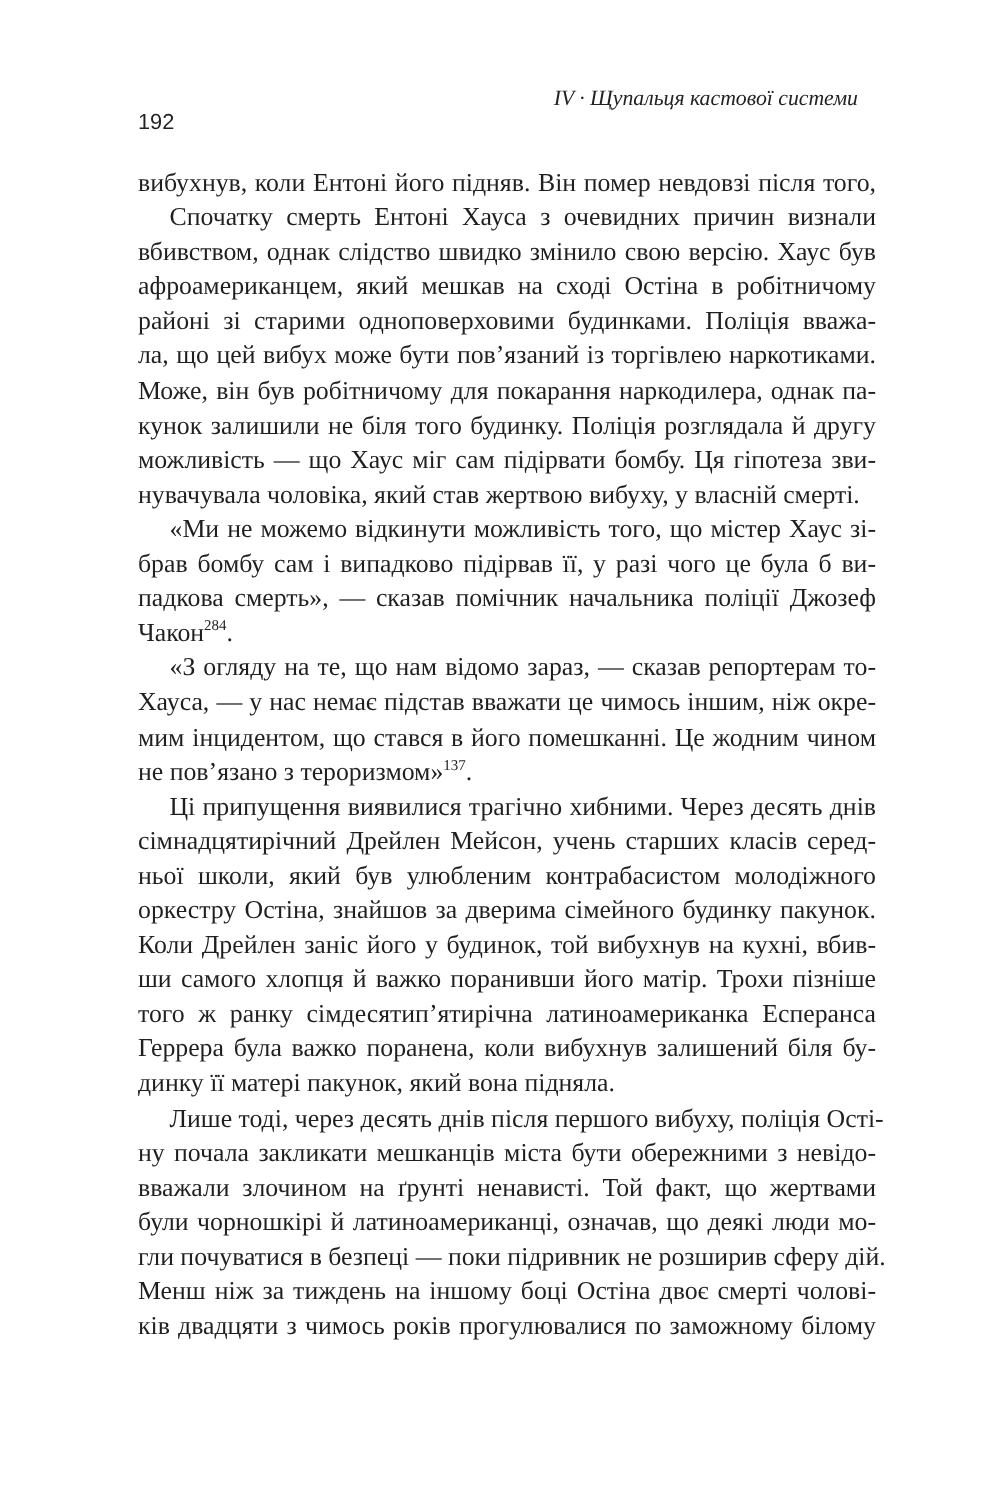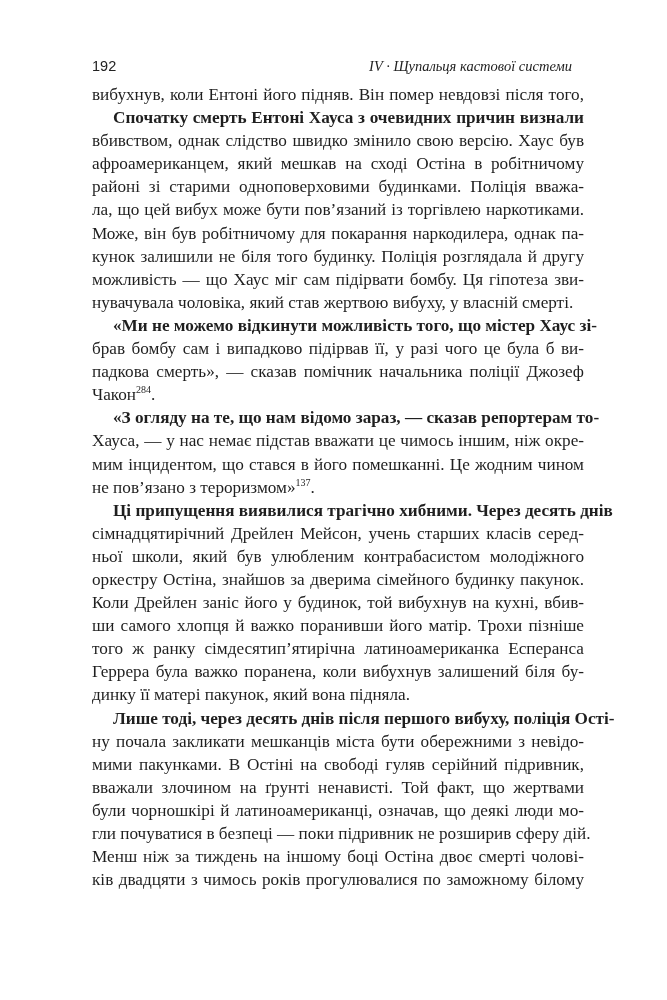--- a/index.html
+++ b/index.html
@@ -27,53 +27,52 @@
     right: 83px;
     top: 58px;
     height: 22px;
     font-family: "Liberation Sans", "DejaVu Sans", sans-serif;
     font-size: 14.5px;
     color: #222;
   }
   .page-number {
     position: absolute;
     left: 0;
-    top: 0;
+    top: 16px;
   }
   .chapter-title {
     position: absolute;
     right: 12px;
     top: 0;
     font-style: italic;
     white-space: nowrap;
     font-family: Liberation Serif, serif;
   }
   .body-text {
     position: absolute;
     left: 92px;
-    top: 83px;
+    top: 110px;
     width: 492px;
   }
   .line {
     display: block;
     height: 23.1px;
     line-height: 23.1px;
     font-family: "Liberation Serif", "DejaVu Serif", serif;
     font-size: 17.2px;
     text-align: justify;
     text-align-last: justify;
     white-space: nowrap;
     overflow: visible;
   }
   .line.last {
     text-align-last: left;
   }
   .line.indent {
     text-indent: 21px;
-    font-weight: bold;
   }
   sup.fn {
     font-size: 10px;
     line-height: 0;
     vertical-align: super;
     margin-top: 48px;
   }
 </style>
 </head>
 <body>
@@ -118,21 +117,20 @@
         <span class="line"><span>оркестру Остіна, знайшов за дверима сімейного будинку пакунок.</span></span>
         <span class="line"><span>Коли Дрейлен заніс його у будинок, той вибухнув на кухні, вбив-</span></span>
         <span class="line"><span>ши самого хлопця й важко поранивши його матір. Трохи пізніше</span></span>
         <span class="line"><span>того ж ранку сімдесятип’ятирічна латиноамериканка Есперанса</span></span>
         <span class="line"><span>Геррера була важко поранена, коли вибухнув залишений біля бу-</span></span>
         <span class="line last"><span>динку її матері пакунок, який вона підняла.</span></span>
       </div>
       <div>
         <span class="line indent"><span>Лише тоді, через десять днів після першого вибуху, поліція Ості-</span></span>
         <span class="line"><span>ну почала закликати мешканців міста бути обережними з невідо-</span></span>
-        <span class="line"><span>мими пакунками. В Остіні на свободі гуляв серійний підривник,</span></span>
         <span class="line"><span>вважали злочином на ґрунті ненависті. Той факт, що жертвами</span></span>
         <span class="line"><span>були чорношкірі й латиноамериканці, означав, що деякі люди мо-</span></span>
         <span class="line"><span>гли почуватися в безпеці — поки підривник не розширив сферу дій.</span></span>
         <span class="line"><span>Менш ніж за тиждень на іншому боці Остіна двоє смерті чолові-</span></span>
         <span class="line"><span>ків двадцяти з чимось років прогулювалися по заможному білому</span></span>
       </div>
     </div>
 </div>
 
 </body></html>

